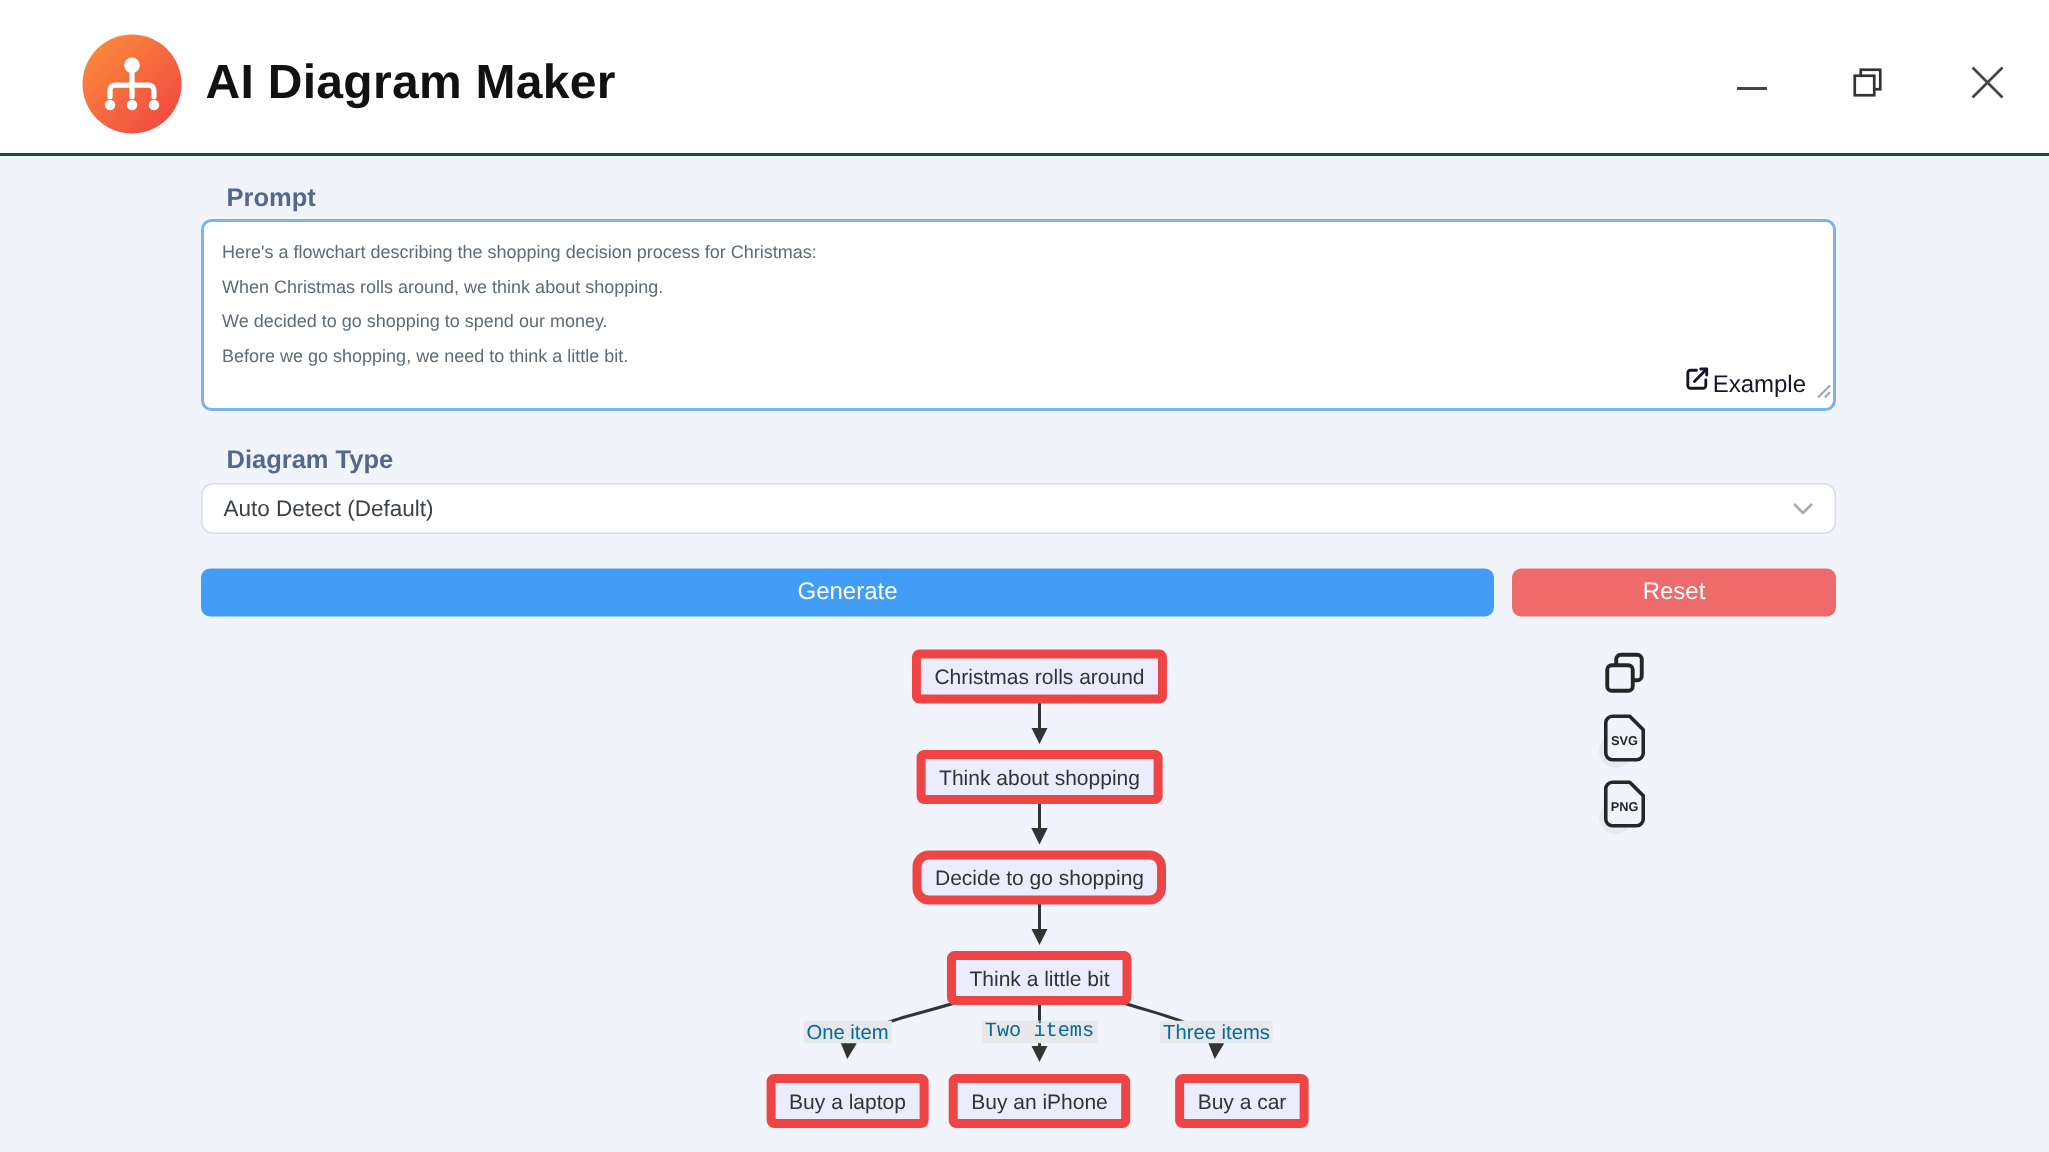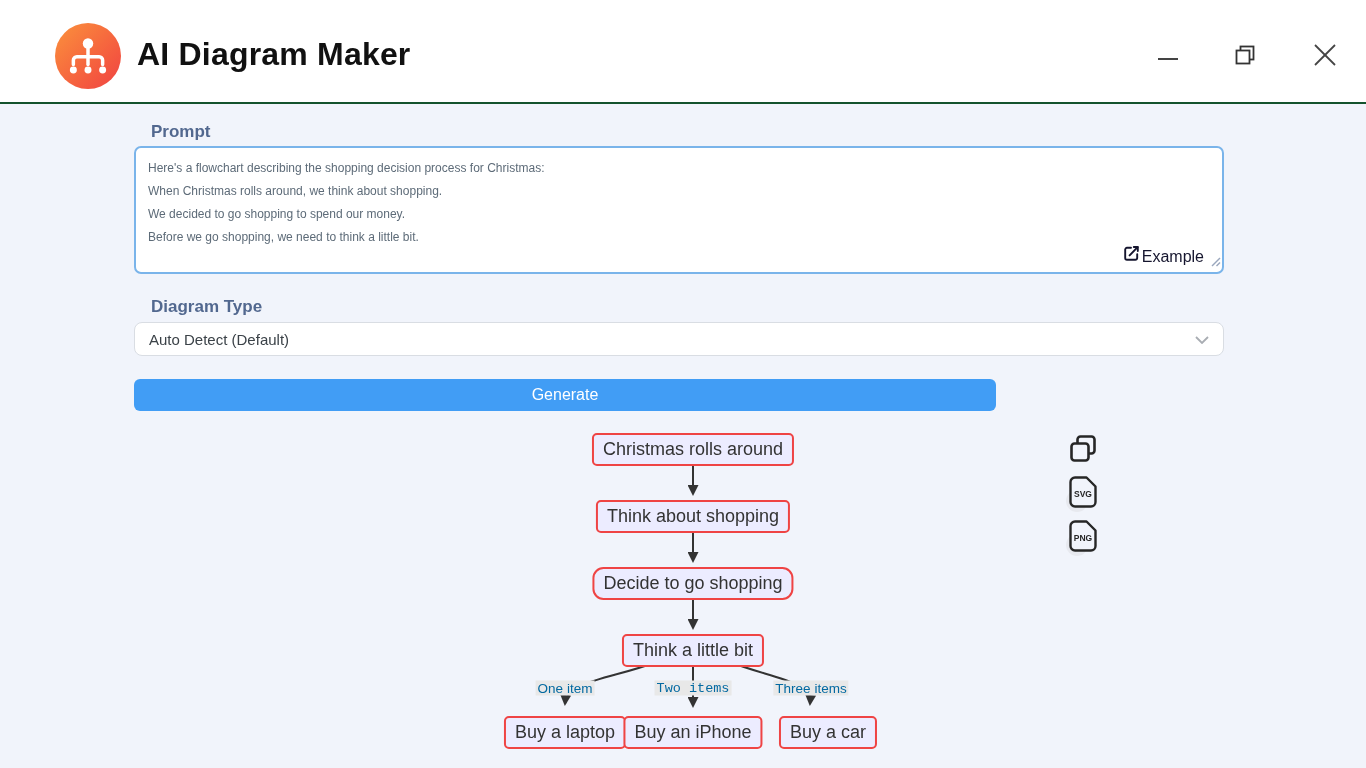--- a/index.html
+++ b/index.html
@@ -62,22 +62,22 @@
     position: absolute; top: 379px; height: 32px; border: none; border-radius: 6px;
     font-family: "Liberation Sans", sans-serif; font-size: 16px; color: #ffffff;
     cursor: pointer;
   }
   .btn-generate { left: 134px; width: 862px; background: #419df5; text-align: center; }
   .btn-reset { left: 1008px; width: 216px; background: #ef6b6b; }
   
   .edges-svg { position: absolute; left: 0; top: 0; pointer-events: none; }
   .node {
     position: absolute; transform: translateX(-50%);
-    background: #ECECFF; border: 2px solid #ef4444; border-radius: 5px;
-    padding: 4px 9px; font-size: 18px; color: #333333; white-space: nowrap;
+    background: #ECECFF; border: 6px solid #ef4444; border-radius: 5px;
+    padding: 4px 9px; font-size: 14px; color: #333333; white-space: nowrap;
   }
   .edge-label {
     position: absolute; transform: translate(-50%, -50%);
     background: #e8e8e8; padding: 0 2px; font-size: 13.5px; color: #0369a1;
     white-space: nowrap;
   }
   
   .export-btn {
     position: absolute; left: 1066px; width: 34px; height: 34px;
     background: transparent; border: none; cursor: pointer;
@@ -164,20 +164,21 @@
   <div class="select-box">
     <span class="select-value">Auto Detect (Default)</span>
     <span>
       <svg width="14" height="8" viewBox="0 0 14 8">
           <polyline points="1,1 7,7 13,1" fill="none" stroke="#a9adb3" stroke-width="1.8"></polyline>
         </svg>
     </span>
   </div>
 
   <button class="btn btn-generate">Generate</button>
+  <button class="btn btn-reset">Reset</button>
 
   <svg class="edges-svg" width="1366" height="768" viewBox="0 0 1366 768">
     <defs>
       <marker id="arrow" markerUnits="userSpaceOnUse" markerWidth="11" markerHeight="11" refX="9" refY="5.5" orient="auto">
         <path d="M0,0 L11,5.5 L0,11 z" fill="#333333"></path>
       </marker>
     </defs>
     <path d="M693 461 V494" fill="none" stroke="#333333" stroke-width="2" marker-end="url(#arrow)"></path>
     <path d="M693 528 V561" fill="none" stroke="#333333" stroke-width="2" marker-end="url(#arrow)"></path>
     <path d="M693 595 V628" fill="none" stroke="#333333" stroke-width="2" marker-end="url(#arrow)"></path>

